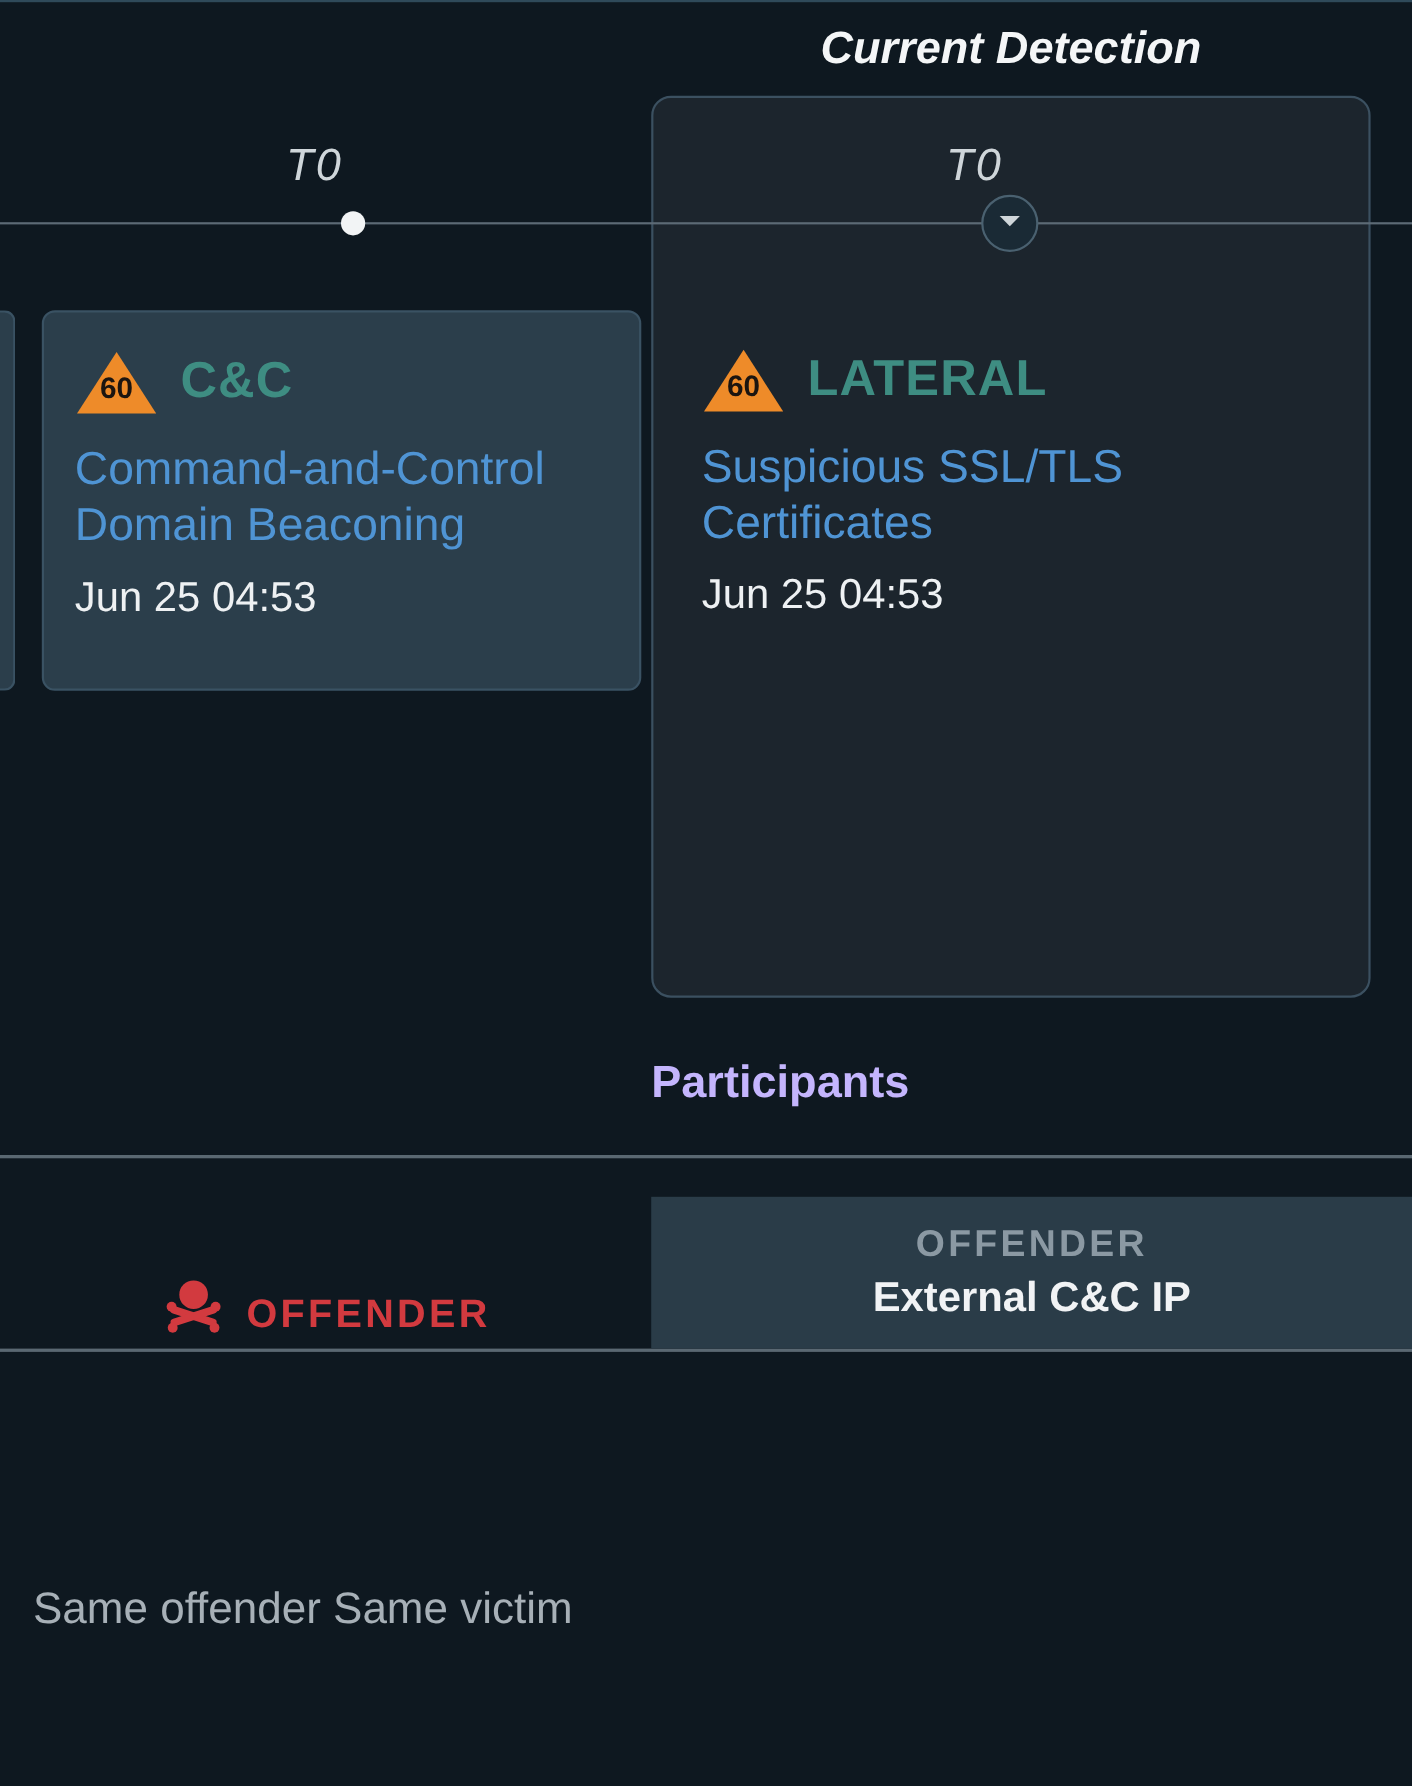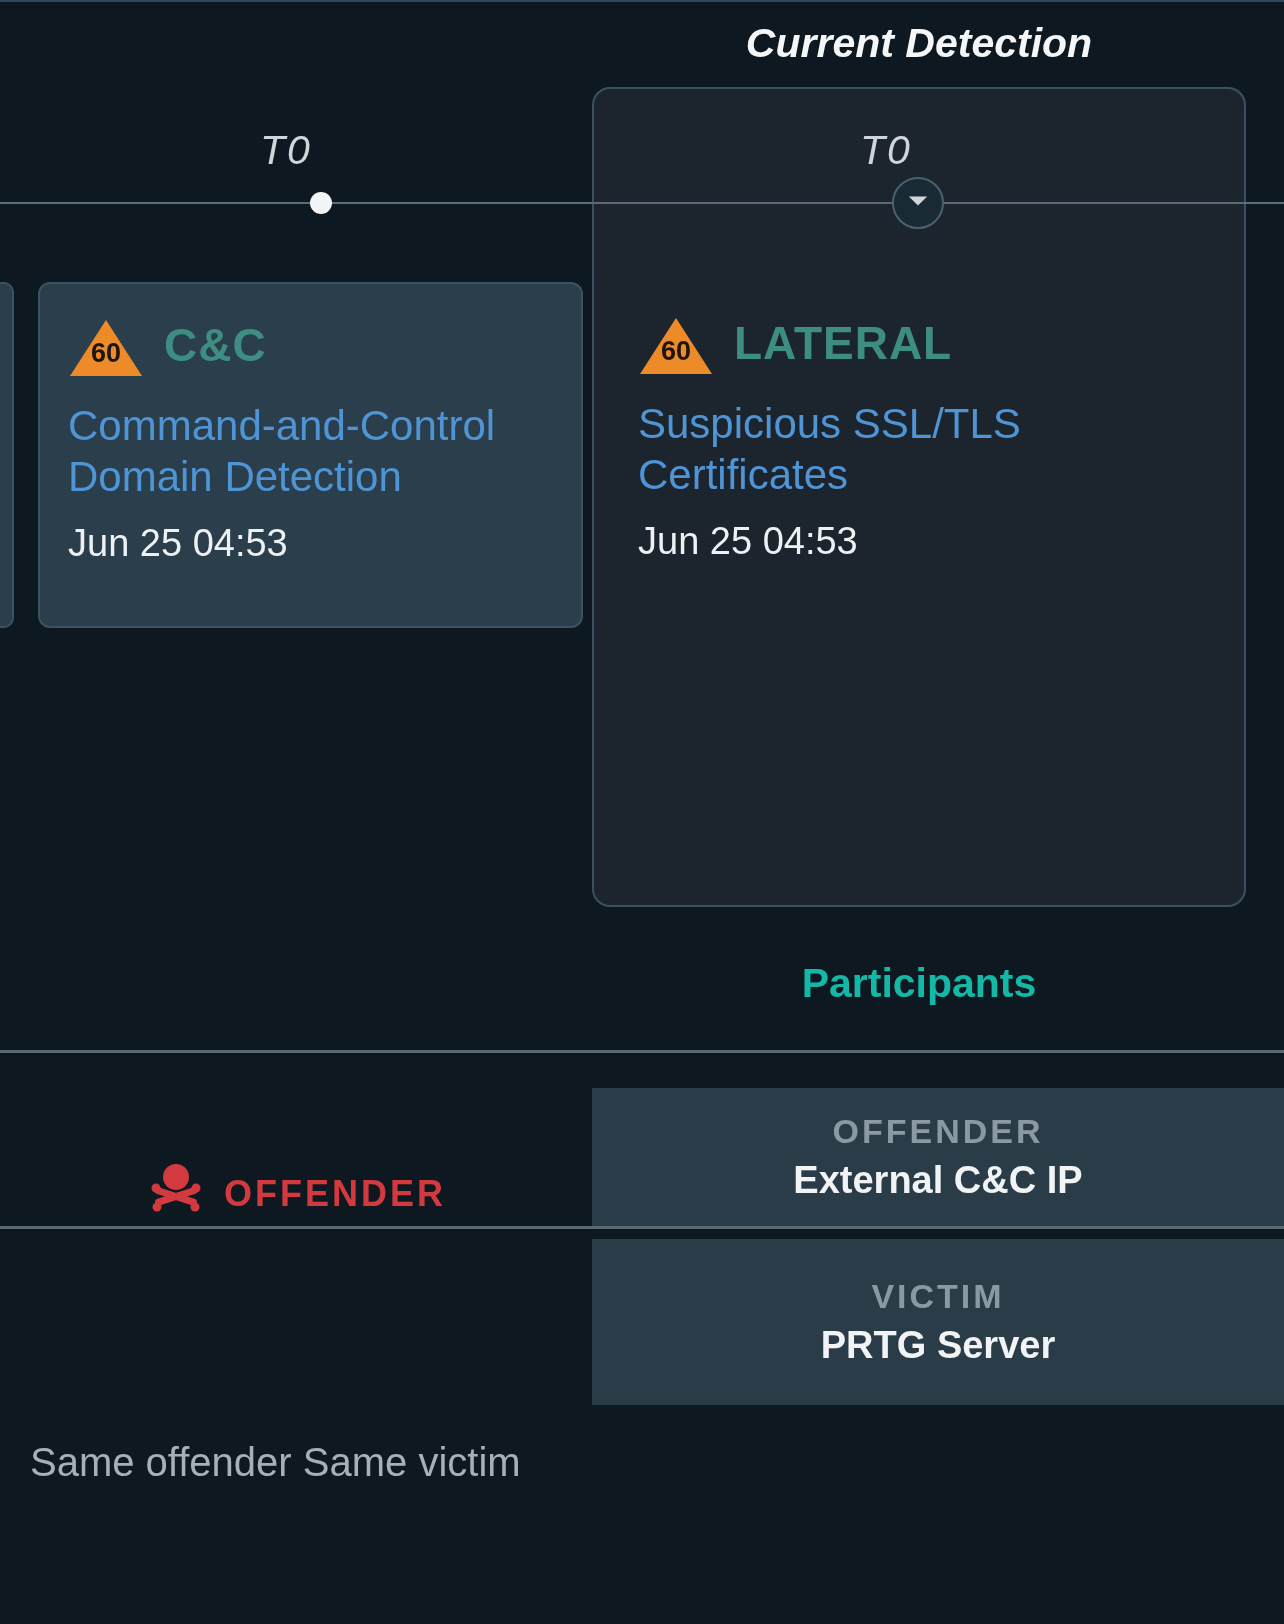--- a/index.html
+++ b/index.html
@@ -138,24 +138,23 @@
     font-size: 38px;
     font-weight: 400;
     color: #eef1f3;
   }
 
   
   .participants-header {
     position: absolute;
     left: 592px; right: 38px;
     top: 960px;
-    text-align: center;
     font-size: 41px;
     font-weight: 600;
-    color: #14b8a6;
+    color: #c4b5fd;
   }
 
   .participants-grid {
     position: absolute;
     left: 0; right: 0;
     top: 1050px;
     border-top: 3px solid #5a6872;
   }
   .p-row {
     display: flex;
@@ -244,21 +243,21 @@
   <div class="card left-card">
     <div class="card-head">
       <div class="tri-wrap">
         <svg viewBox="0 0 76 60">
             <path d="M38 2 L74 58 L2 58 Z" fill="#ee8b29"></path>
           </svg>
         <div class="tri-val">60</div>
       </div>
       <div class="cat-label">C&amp;C</div>
     </div>
-    <div class="card-title">Command-and-Control Domain Detection</div>
+    <div class="card-title">Command-and-Control Domain Beaconing</div>
     <div class="card-time">Jun 25 04:53</div>
   </div>
 
   <div class="card right-card">
     <div class="card-head">
       <div class="tri-wrap">
         <svg viewBox="0 0 76 60">
             <path d="M38 2 L74 58 L2 58 Z" fill="#ee8b29"></path>
           </svg>
         <div class="tri-val">60</div>
@@ -289,25 +288,18 @@
           </span>
           <span>OFFENDER</span>
         </div>
       </div>
       <div class="p-right">
         <div class="p-role">OFFENDER</div>
         <div class="p-value">External C&amp;C IP</div>
       </div>
     </div>
 
-    <div class="p-row last">
-      <div class="p-left"></div>
-      <div class="p-right compact">
-        <div class="p-role">VICTIM</div>
-        <div class="p-value">PRTG Server</div>
-      </div>
-    </div>
 
   </div>
 
   <div class="bottom-note">Same offender Same victim</div>
 
 </div>
 
 </body></html>

